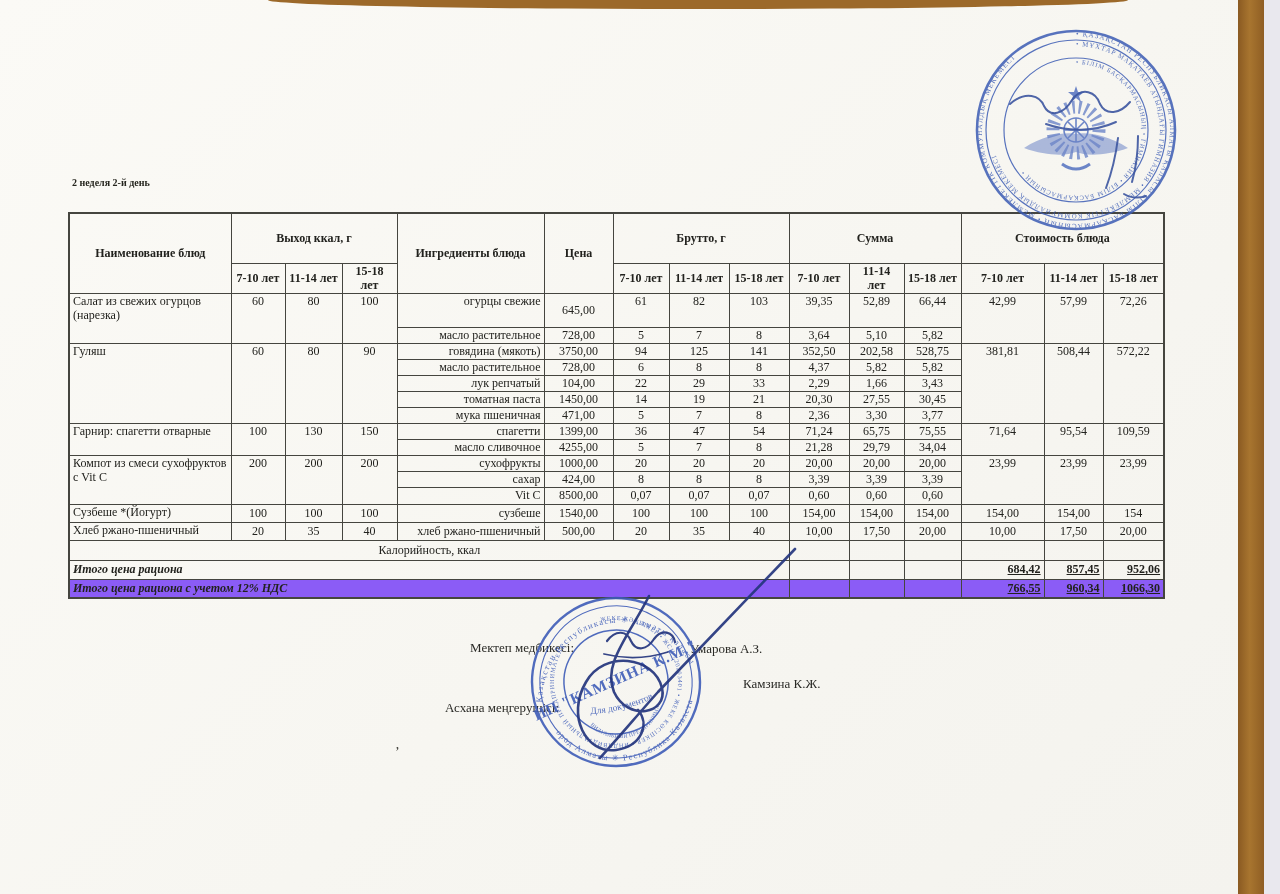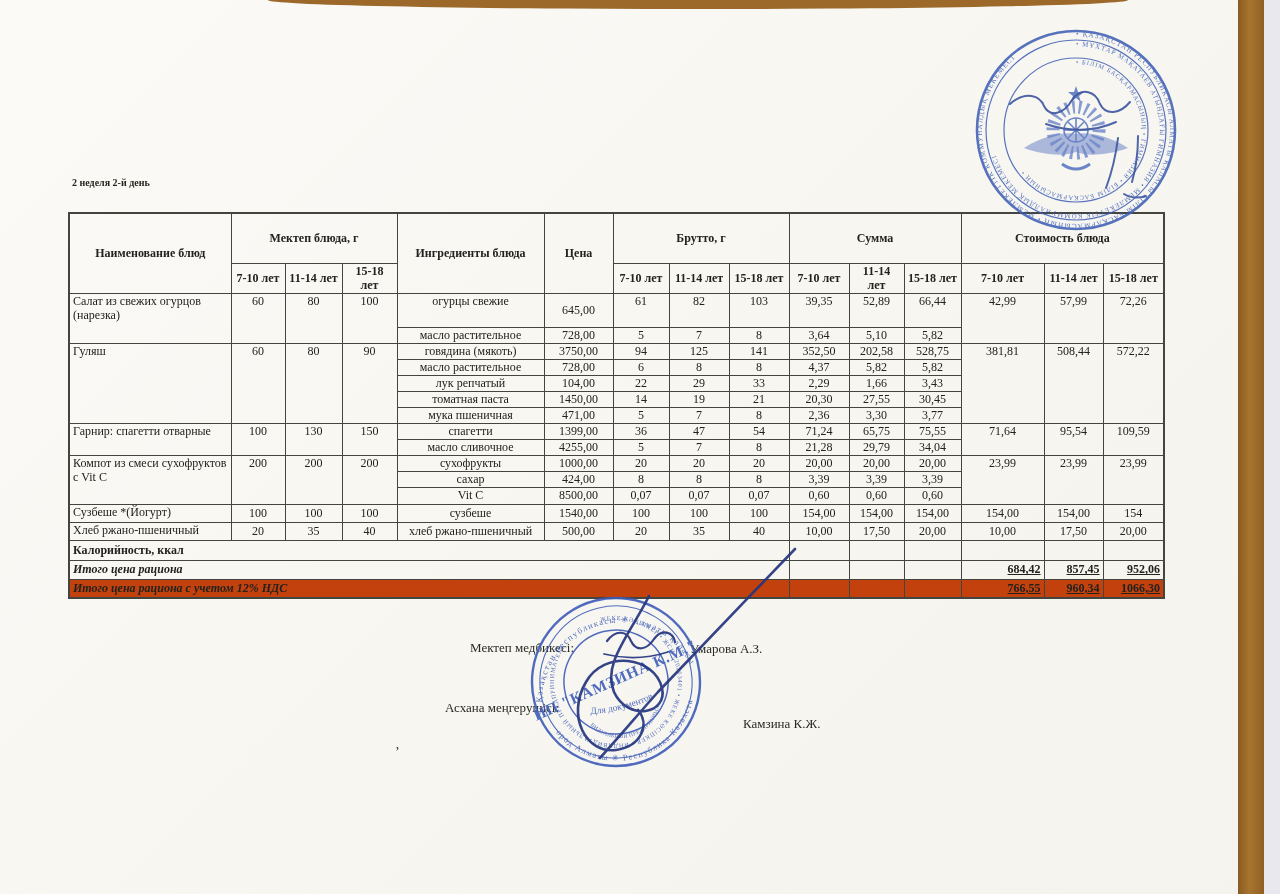--- a/index.html
+++ b/index.html
@@ -15,29 +15,29 @@
 
   #week-label{position:absolute;left:72px;top:177px;font-size:10px;font-weight:bold;color:#26261f;}
 
   #menu-table{position:absolute;left:68px;top:212px;width:1095px;border-collapse:collapse;
          table-layout:fixed;}
   #menu-table td,#menu-table th{border:1px solid #45453f;padding:0 3px;
          font-size:12px;line-height:1.18;color:#22221e;overflow:hidden;}
   #menu-table th{font-weight:bold;text-align:center;vertical-align:middle;}
   #menu-table{border:2px solid #45453f;}
   .name-cell{text-align:left;vertical-align:top;padding-top:2px;}
-  .ing-cell{text-align:center;margin-left:20px;}
+  .ing-cell{text-align:right;margin-left:20px;}
   .num{text-align:center;}
   .top{vertical-align:top;padding-top:2px;}
   .rh1{height:50px}.rh2{height:30px}
   .r16{height:16px}.r17{height:17px}.r18{height:18px}.r19{height:19px}.r20{height:20px}.r34{height:34px}
-  .flabel{font-weight:bold;text-align:left;padding-left:4px;}
+  .flabel{font-weight:normal;text-align:center;padding-left:4px;}
   .itog{font-weight:bold;font-style:italic;text-align:left;padding-left:4px;font-size:12.5px;}
   .tot{font-weight:bold;text-align:right;padding-right:4px;text-decoration:underline;}
-  .vat td{background:#c2410c;}
+  .vat td{background:#8b5cf6;}
 
   .sig-text{position:absolute;font-size:13px;color:#2a2a26;white-space:nowrap;}
   #stray-mark{position:absolute;left:395px;top:745px;font-size:14px;color:#3a3a34;}
   #ink-overlay{position:absolute;left:0;top:0;pointer-events:none;}
 </style>
 </head>
 <body>
 
 <div id="photo">
   <div id="paper"></div>
@@ -63,21 +63,21 @@
           <col style="width:55px">
           <col style="width:57px">
         <col style="width:83px">
           <col style="width:59px">
           <col style="width:61px">
       </colgroup>
 
       <tbody>
           <tr class="rh1">
         <th rowspan="2">Наименование блюд</th>
-        <th colspan="3">Мектеп блюда, г</th>
+        <th colspan="3">Выход ккал, г</th>
         <th rowspan="2">Ингредиенты блюда</th>
         <th rowspan="2">Цена</th>
         <th colspan="3">Брутто, г</th>
         <th colspan="3">Сумма</th>
         <th colspan="3">Стоимость блюда</th>
       </tr>
       <tr class="rh2">
         <th>7-10 лет</th>
         <th>11-14 лет</th>
         <th>15-18 лет</th>
@@ -308,21 +308,21 @@
         <td class="tot">766,55</td>
         <td class="tot">960,34</td>
         <td class="tot">1066,30</td>
       </tr>
     </tbody>
       </table>
 
     <div class="sig-text" style="left:470px;top:640px;">Мектеп медбикесі:</div>
     <div class="sig-text" style="left:690px;top:641px;">Умарова А.З.</div>
     <div class="sig-text" style="left:445px;top:668px;margin-top:32px;">Асхана меңгерушісі:</div>
-    <div class="sig-text" style="left:743px;top:676px;margin-top:40px;">Камзина К.Ж.</div>
+    <div class="sig-text" style="left:743px;top:676px;">Камзина К.Ж.</div>
     <div id="stray-mark">’</div>
   </div>
 
   <svg id="ink-overlay" width="1280" height="894" viewBox="0 0 1280 894">
 
     <g transform="translate(1076,130)" opacity="0.85">
       <circle r="99" fill="none" stroke="#3c5cb4" stroke-width="2.6"></circle>
       <circle r="90" fill="none" stroke="#3c5cb4" stroke-width="1.2"></circle>
       <circle r="72" fill="none" stroke="#3c5cb4" stroke-width="1.2"></circle>
       <path id="sr1" d="M 0,-94 a 94,94 0 1 1 -0.02,0" fill="none"></path>

